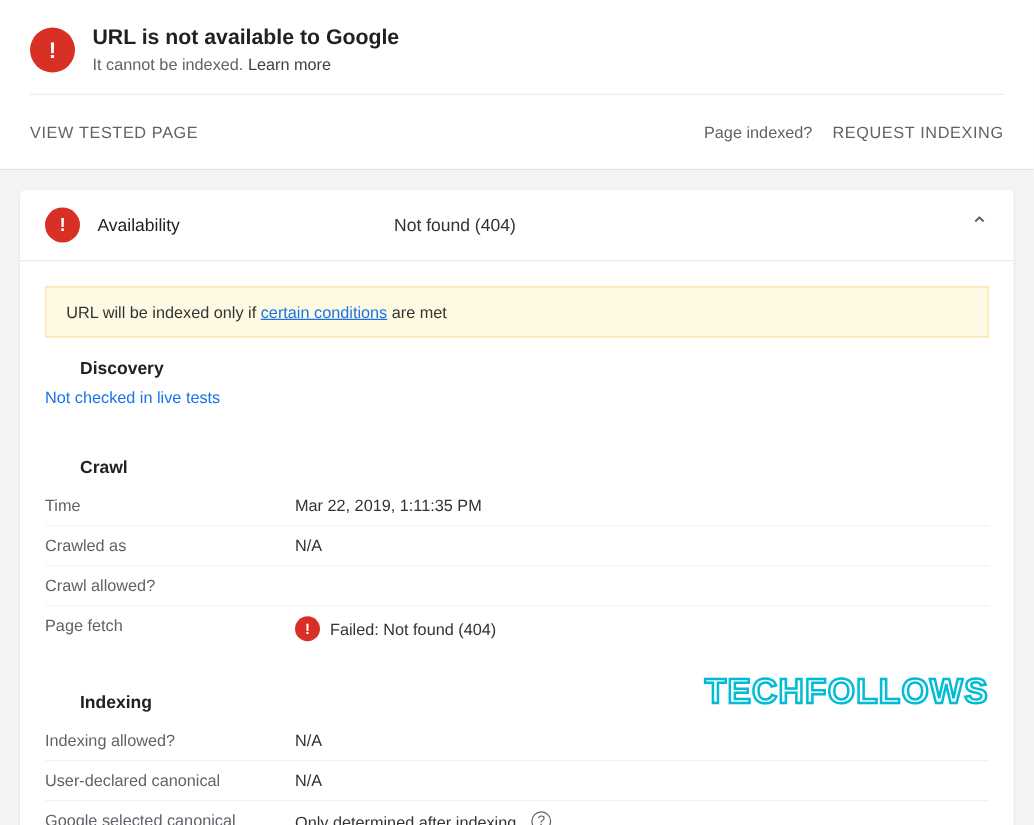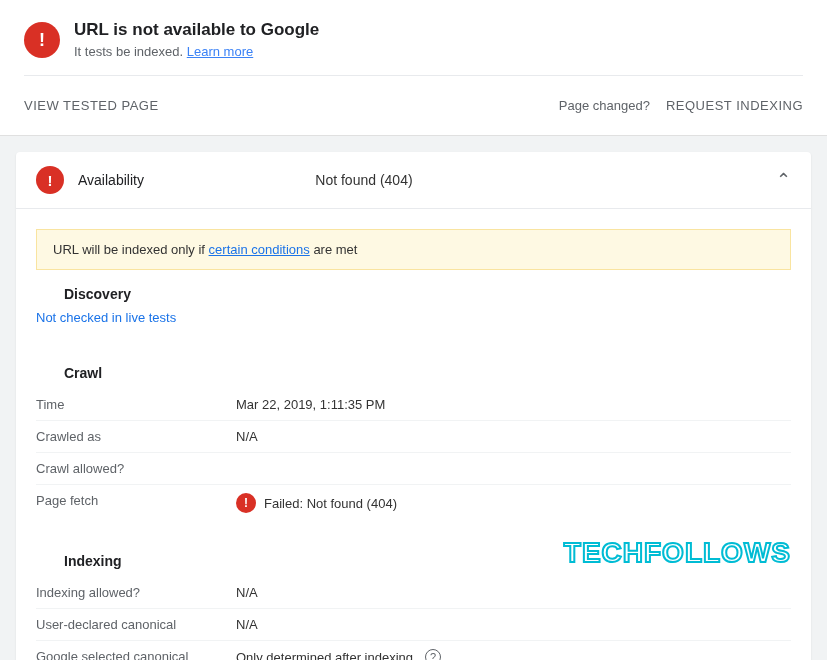--- a/index.html
+++ b/index.html
@@ -43,22 +43,21 @@
       font-size: 17px;
       font-weight: 600;
       color: #202124;
       margin-bottom: 4px;
     }
     .top-card-text p {
       font-size: 13px;
       color: #5f6368;
     }
     .top-card-text p a {
-      color: #3b82f6;
-      text-decoration: underline;
+      color: #404040;
     }
     .top-card-actions {
       display: flex;
       justify-content: space-between;
       align-items: center;
       padding: 22px 0;
       border-top: 1px solid #e8eaed;
     }
     .action-left {
       color: #5f6368;
@@ -238,29 +237,29 @@
 <body>
 
 <div class="top-card">
   <div class="top-card-header">
     <div class="error-icon-circle">
       <span>!</span>
     </div>
     <div class="top-card-text">
       <h2>URL is not available to Google</h2>
       <p>
-        <span>It tests be indexed.</span>
+        <span>It cannot be indexed.</span>
         <a>Learn more</a>
       </p>
     </div>
   </div>
   <div class="top-card-actions">
     <div class="action-left">VIEW TESTED PAGE</div>
     <div class="action-right">
-      <span class="page-changed">Page changed?</span>
+      <span class="page-changed">Page indexed?</span>
       <span class="request-indexing">REQUEST INDEXING</span>
     </div>
   </div>
 </div>
 
 <div class="main-content">
   <div class="detail-card-wrapper">
     <div class="detail-card">
 
       <div class="availability-row">

